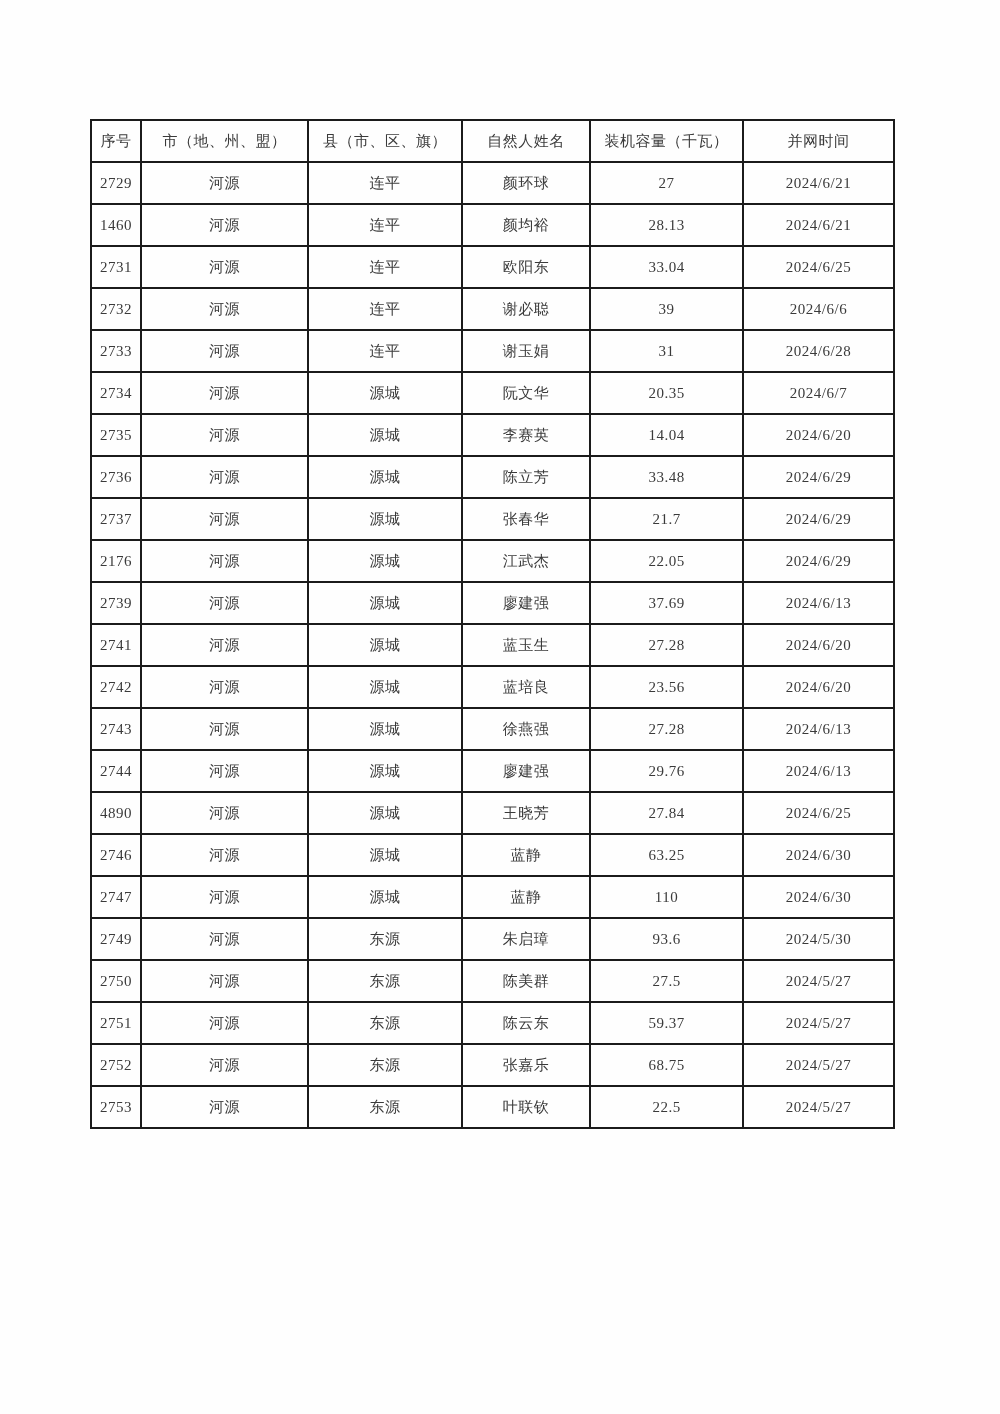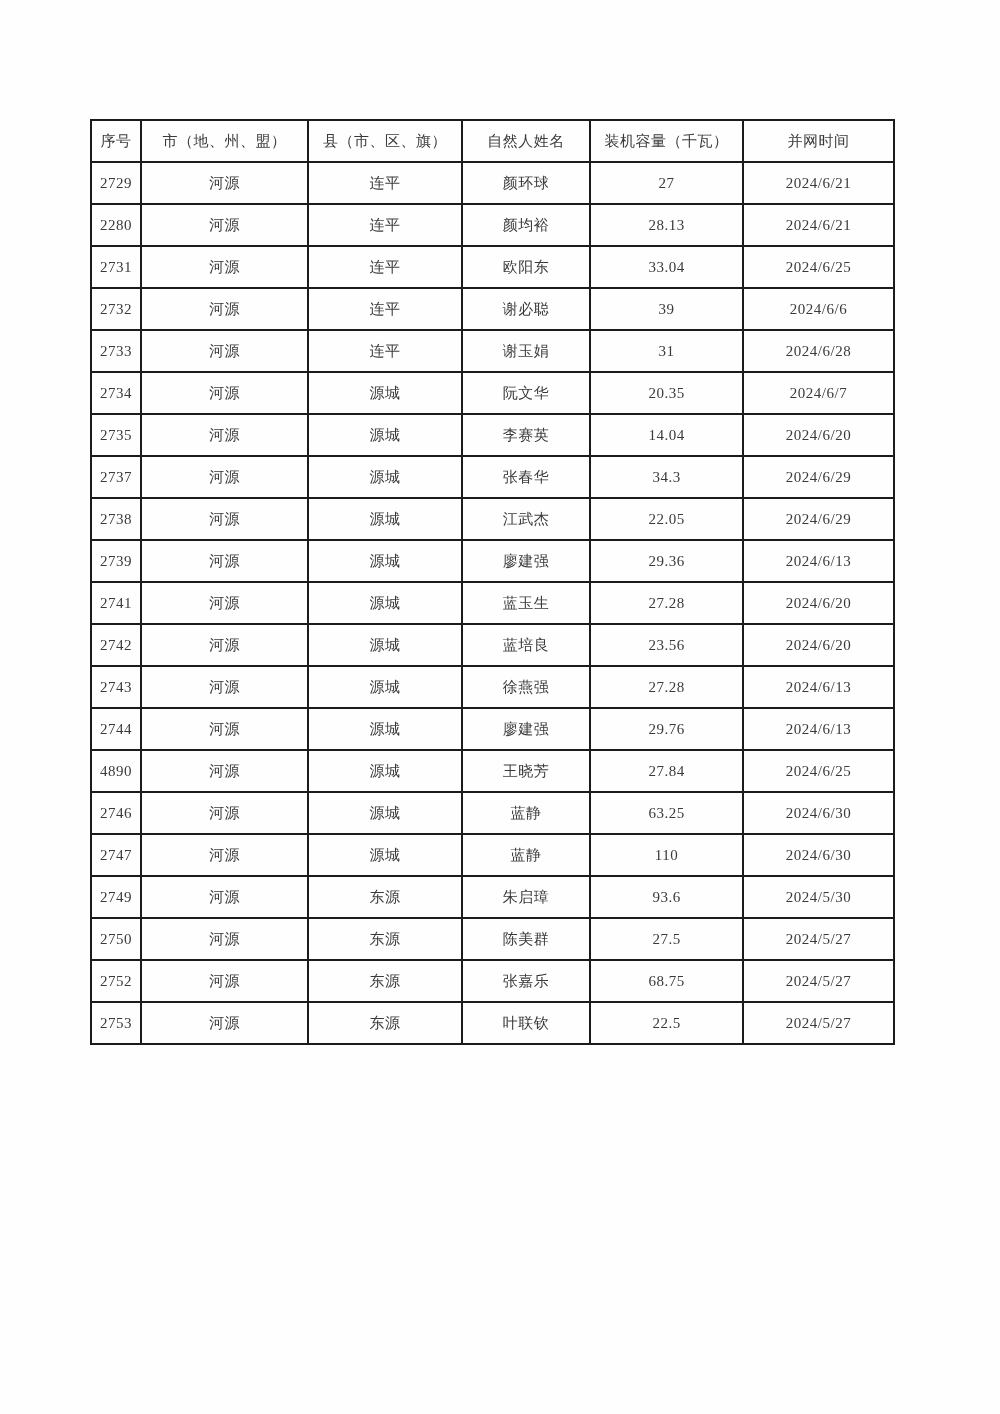--- a/index.html
+++ b/index.html
@@ -70,21 +70,21 @@
     <tbody id="table-body">
         <tr>
           <td>2729</td>
           <td>河源</td>
           <td>连平</td>
           <td>颜环球</td>
           <td>27</td>
           <td>2024/6/21</td>
         </tr>
         <tr>
-          <td>2280</td>
+          <td>1460</td>
           <td>河源</td>
           <td>连平</td>
           <td>颜均裕</td>
           <td>28.13</td>
           <td>2024/6/21</td>
         </tr>
         <tr>
           <td>2731</td>
           <td>河源</td>
           <td>连平</td>
@@ -118,41 +118,49 @@
         </tr>
         <tr>
           <td>2735</td>
           <td>河源</td>
           <td>源城</td>
           <td>李赛英</td>
           <td>14.04</td>
           <td>2024/6/20</td>
         </tr>
         <tr>
+          <td>2736</td>
+          <td>河源</td>
+          <td>源城</td>
+          <td>陈立芳</td>
+          <td>33.48</td>
+          <td>2024/6/29</td>
+        </tr>
+        <tr>
           <td>2737</td>
           <td>河源</td>
           <td>源城</td>
           <td>张春华</td>
-          <td>34.3</td>
+          <td>21.7</td>
           <td>2024/6/29</td>
         </tr>
         <tr>
-          <td>2738</td>
+          <td>2176</td>
           <td>河源</td>
           <td>源城</td>
           <td>江武杰</td>
           <td>22.05</td>
           <td>2024/6/29</td>
         </tr>
         <tr>
           <td>2739</td>
           <td>河源</td>
           <td>源城</td>
           <td>廖建强</td>
-          <td>29.36</td>
+          <td>37.69</td>
           <td>2024/6/13</td>
         </tr>
         <tr>
           <td>2741</td>
           <td>河源</td>
           <td>源城</td>
           <td>蓝玉生</td>
           <td>27.28</td>
           <td>2024/6/20</td>
         </tr>
@@ -211,20 +219,28 @@
           <td>朱启璋</td>
           <td>93.6</td>
           <td>2024/5/30</td>
         </tr>
         <tr>
           <td>2750</td>
           <td>河源</td>
           <td>东源</td>
           <td>陈美群</td>
           <td>27.5</td>
+          <td>2024/5/27</td>
+        </tr>
+        <tr>
+          <td>2751</td>
+          <td>河源</td>
+          <td>东源</td>
+          <td>陈云东</td>
+          <td>59.37</td>
           <td>2024/5/27</td>
         </tr>
         <tr>
           <td>2752</td>
           <td>河源</td>
           <td>东源</td>
           <td>张嘉乐</td>
           <td>68.75</td>
           <td>2024/5/27</td>
         </tr>

